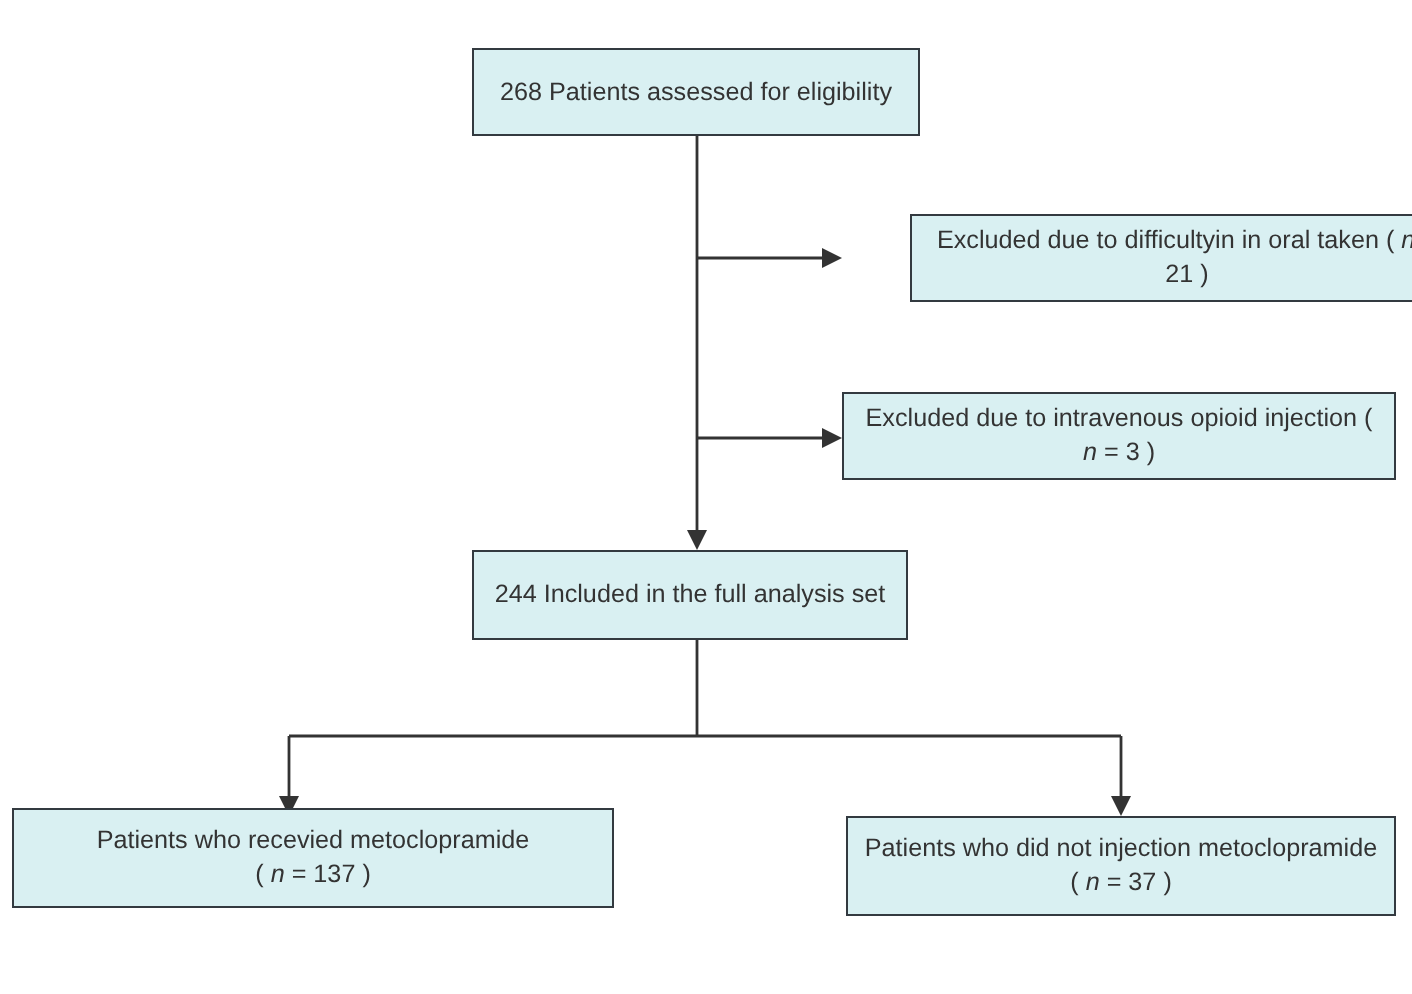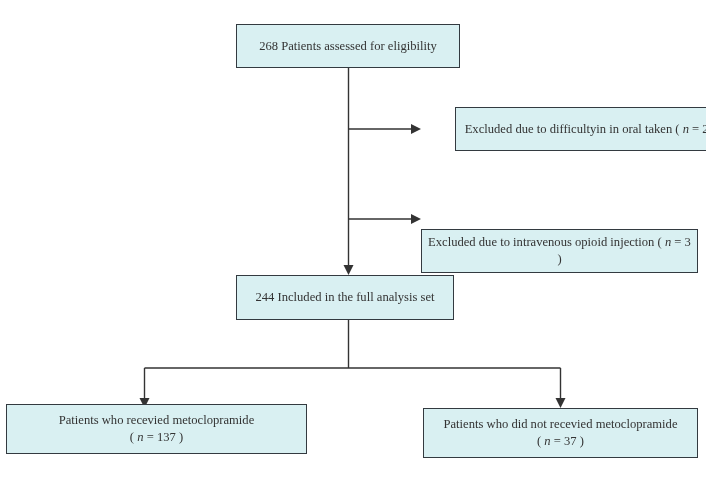--- a/index.html
+++ b/index.html
@@ -5,21 +5,21 @@
   html, body {
     margin: 0;
     padding: 0;
     background: #ffffff;
   }
   .canvas {
     position: relative;
     width: 706px;
     height: 497px;
     background: #ffffff;
-    font-family: Liberation Serif, serif;
+    font-family: Liberation Sans, sans-serif;
     color: #333333;
     overflow: hidden;
   }
   .connectors {
     position: absolute;
     left: 0;
     top: 0;
     width: 706px;
     height: 497px;
   }
@@ -35,21 +35,21 @@
     text-align: center;
     font-size: 12.6px;
     line-height: 1.35;
     padding: 2px 6px;
   }
   .flow-box .nvar {
     font-style: italic;
   }
   #box-assessed      { left: 236px; top: 24px;  width: 224px; height: 44px; }
   #box-excluded-oral { left: 421px; top: 107px; width: 277px; height: 44px; margin-left: 34px; }
-  #box-excluded-opioid { left: 421px; top: 196px; width: 277px; height: 44px; margin-top: 33px; }
+  #box-excluded-opioid { left: 421px; top: 196px; width: 277px; height: 44px; }
   #box-full-analysis { left: 236px; top: 275px; width: 218px; height: 45px; }
   #box-metoclopramide { left: 6px;  top: 404px; width: 301px; height: 50px; }
   #box-no-metoclopramide { left: 423px; top: 408px; width: 275px; height: 50px; }
 </style>
 </head>
 <body>
 
 <div class="canvas">
 
   <svg class="connectors" viewBox="0 0 706 497" xmlns="http://www.w3.org/2000/svg">
@@ -86,17 +86,17 @@
   <div class="flow-box" id="box-full-analysis">
     <span>244 Included in the full analysis set</span>
   </div>
 
   <div class="flow-box" id="box-metoclopramide">
     <span>Patients who recevied metoclopramide</span>
     <span><span>( </span><span class="nvar">n</span><span> = 137 )</span></span>
   </div>
 
   <div class="flow-box" id="box-no-metoclopramide">
-    <span>Patients who did not recevied metoclopramide</span>
+    <span>Patients who did not injection metoclopramide</span>
     <span><span>( </span><span class="nvar">n</span><span> = 37 )</span></span>
   </div>
 
 </div>
 
 </body></html>

